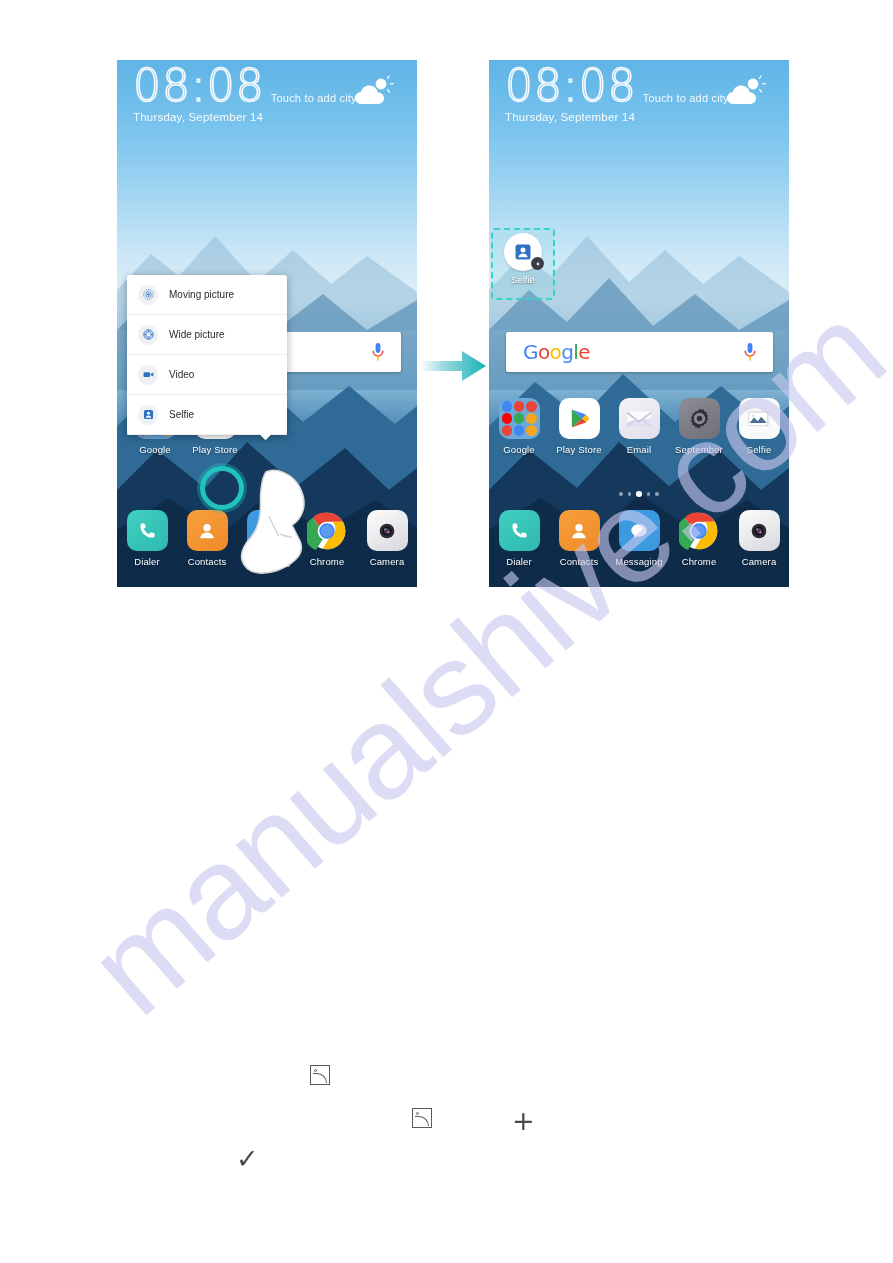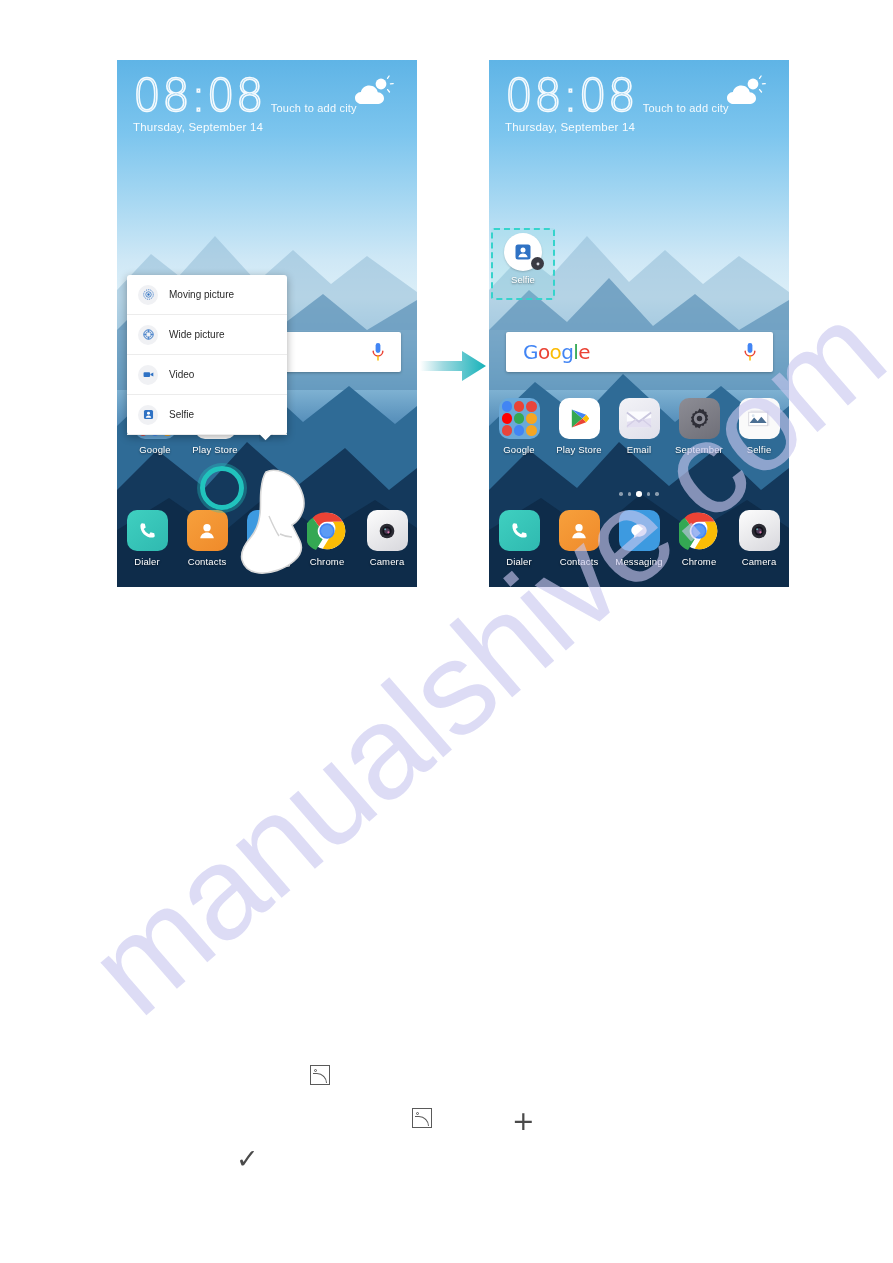--- a/index.html
+++ b/index.html
@@ -36,21 +36,21 @@
 
   
   .wall{position:absolute;inset:0;
     background:
       linear-gradient(180deg,#5fb4e6 0%, #7cc5ee 14%, #a8d8f2 27%, #cfe8f6 38%, #dceff8 45%, #bcdcee 52%, #8fc0dc 60%, #5b93bd 68%, #2f6a9e 76%, #1d4f84 85%, #143c69 100%);
   }
   .mtn{position:absolute;left:0;width:100%;}
   .mtn svg{display:block;width:100%;height:100%;}
 
   
-  .clockwrap{position:absolute;left:16px;top:14px;color:#ffffff;}
+  .clockwrap{position:absolute;left:16px;top:4px;color:#ffffff;}
   .clock-time{
     font-family:"DejaVu Sans", sans-serif;
     font-size:44px;line-height:44px;font-weight:300;
     color:transparent;-webkit-text-stroke:1.6px rgba(255,255,255,.93);
     letter-spacing:1px;display:inline-block;vertical-align:bottom;
   }
   .clock-city{
     display:inline-block;vertical-align:bottom;
     font-size:11px;color:rgba(255,255,255,.92);margin-left:6px;padding-bottom:4px;
     letter-spacing:.2px;

